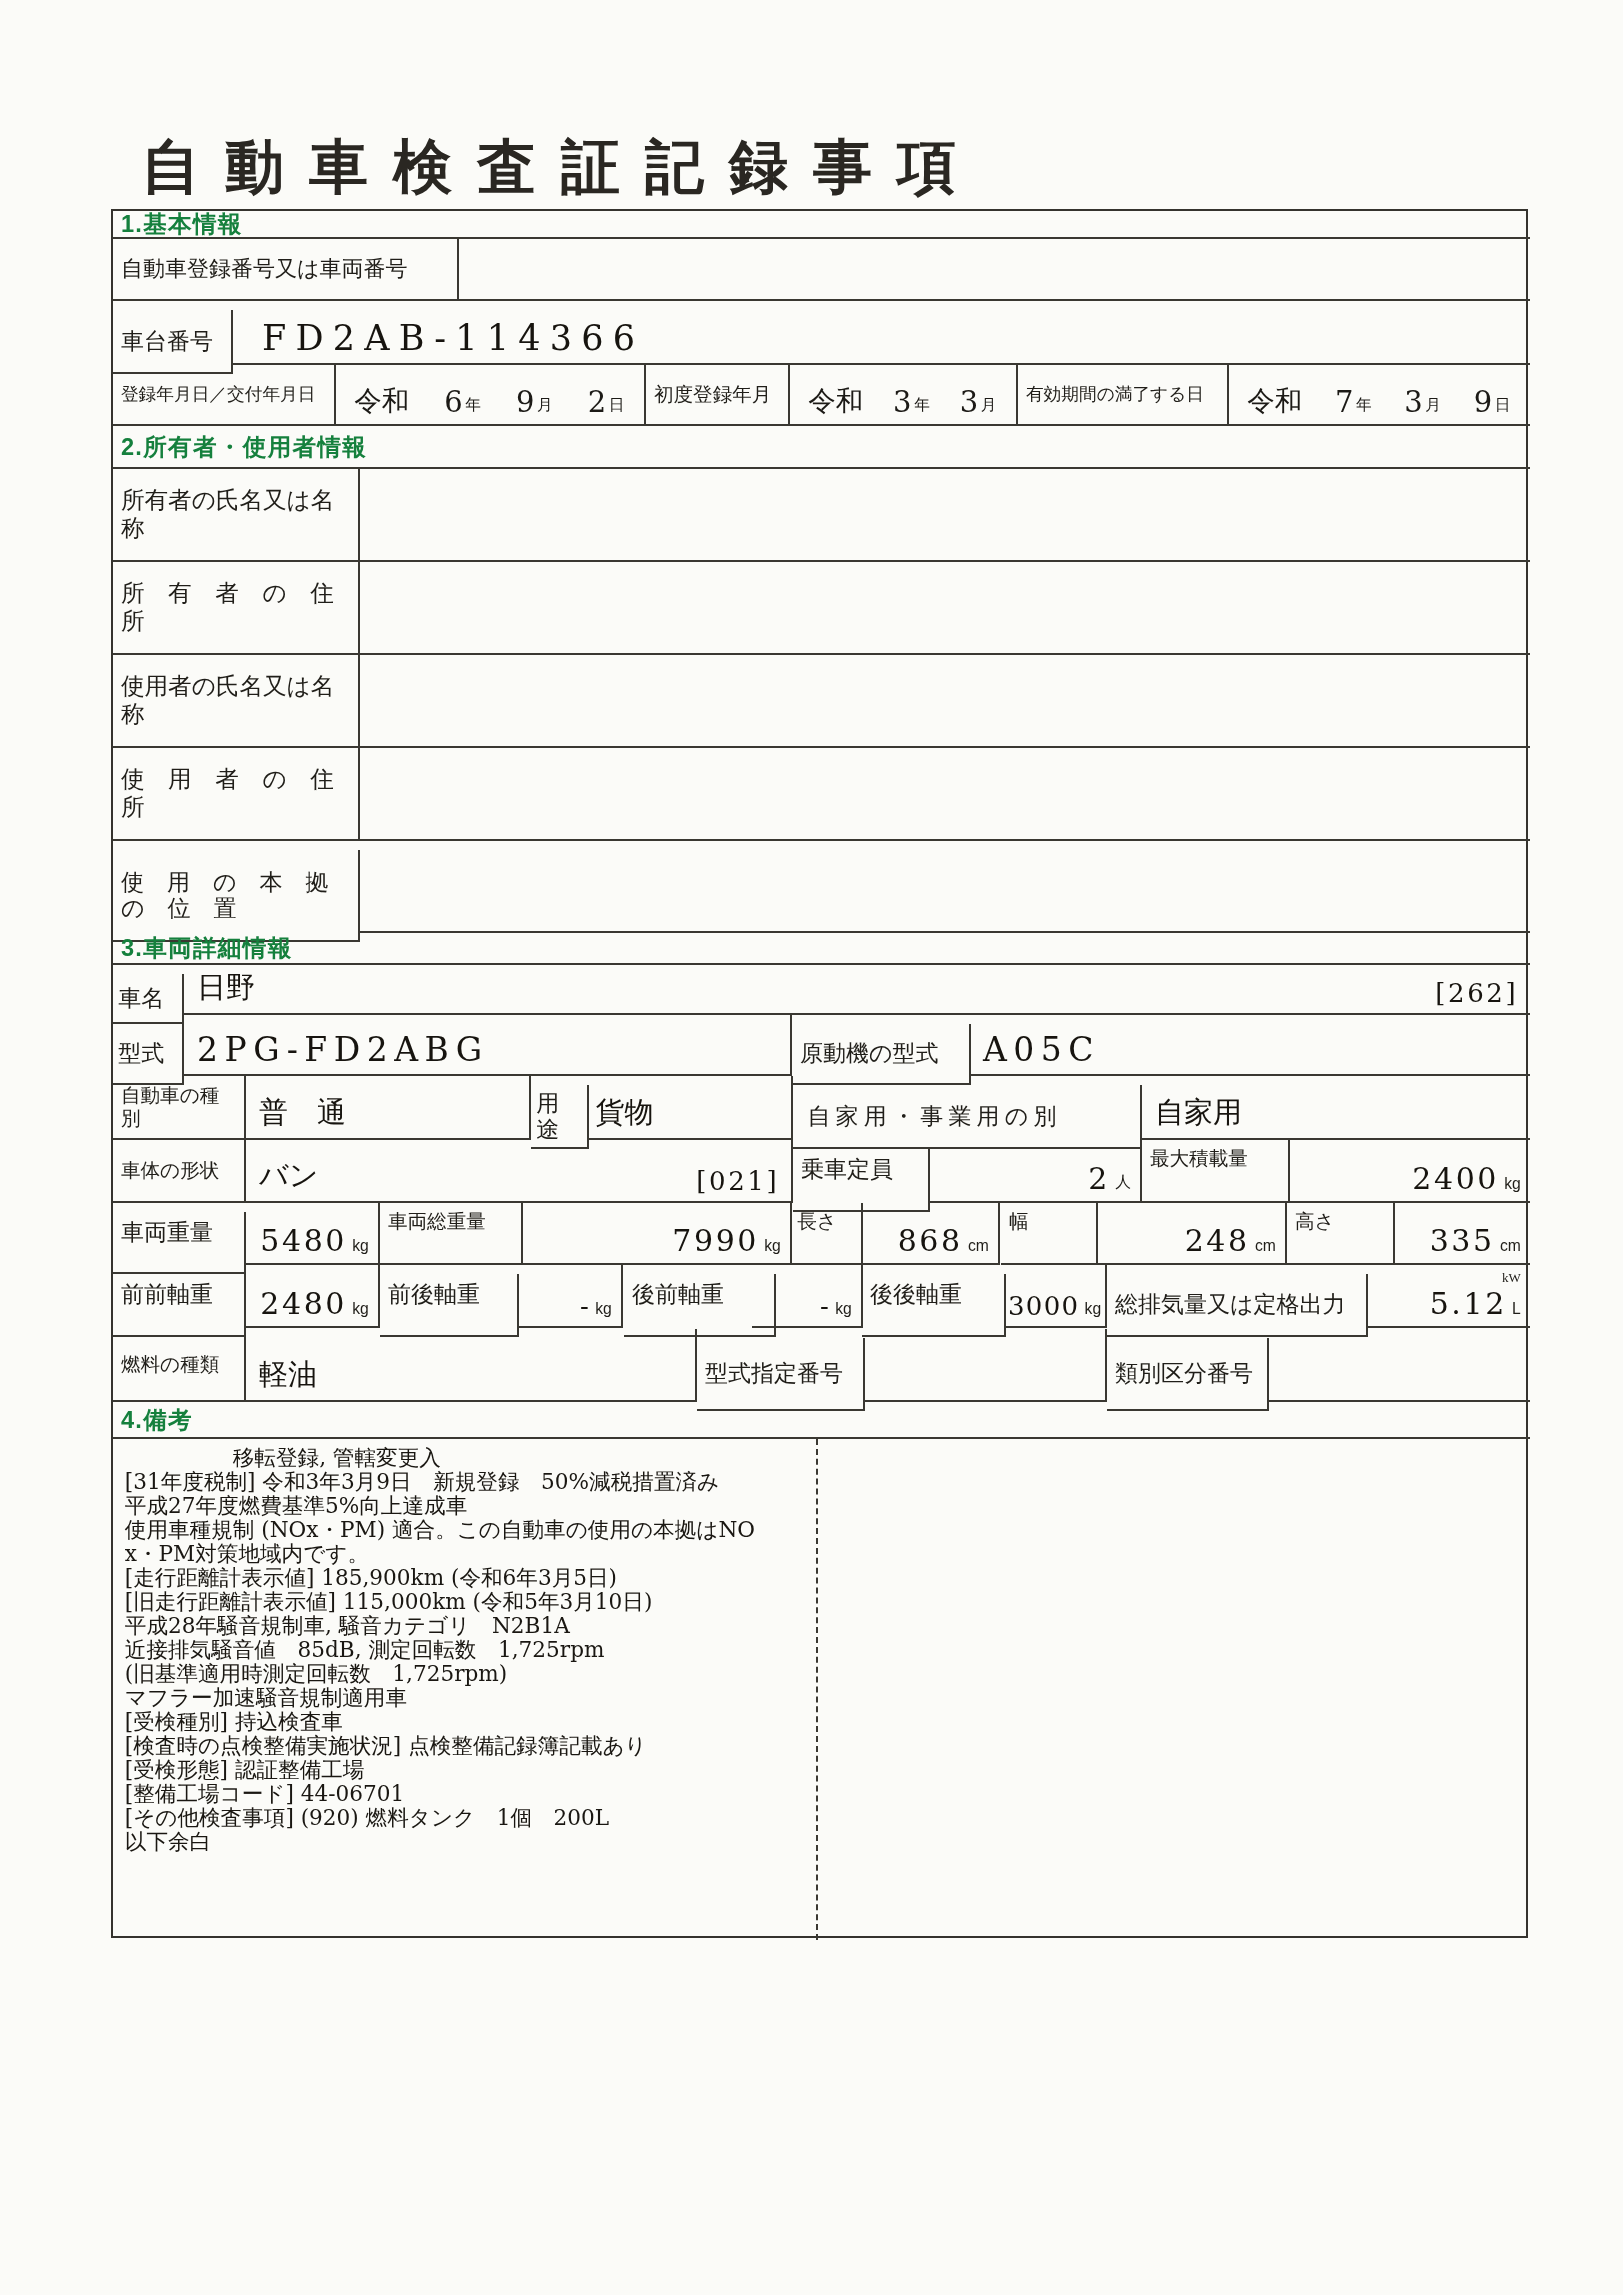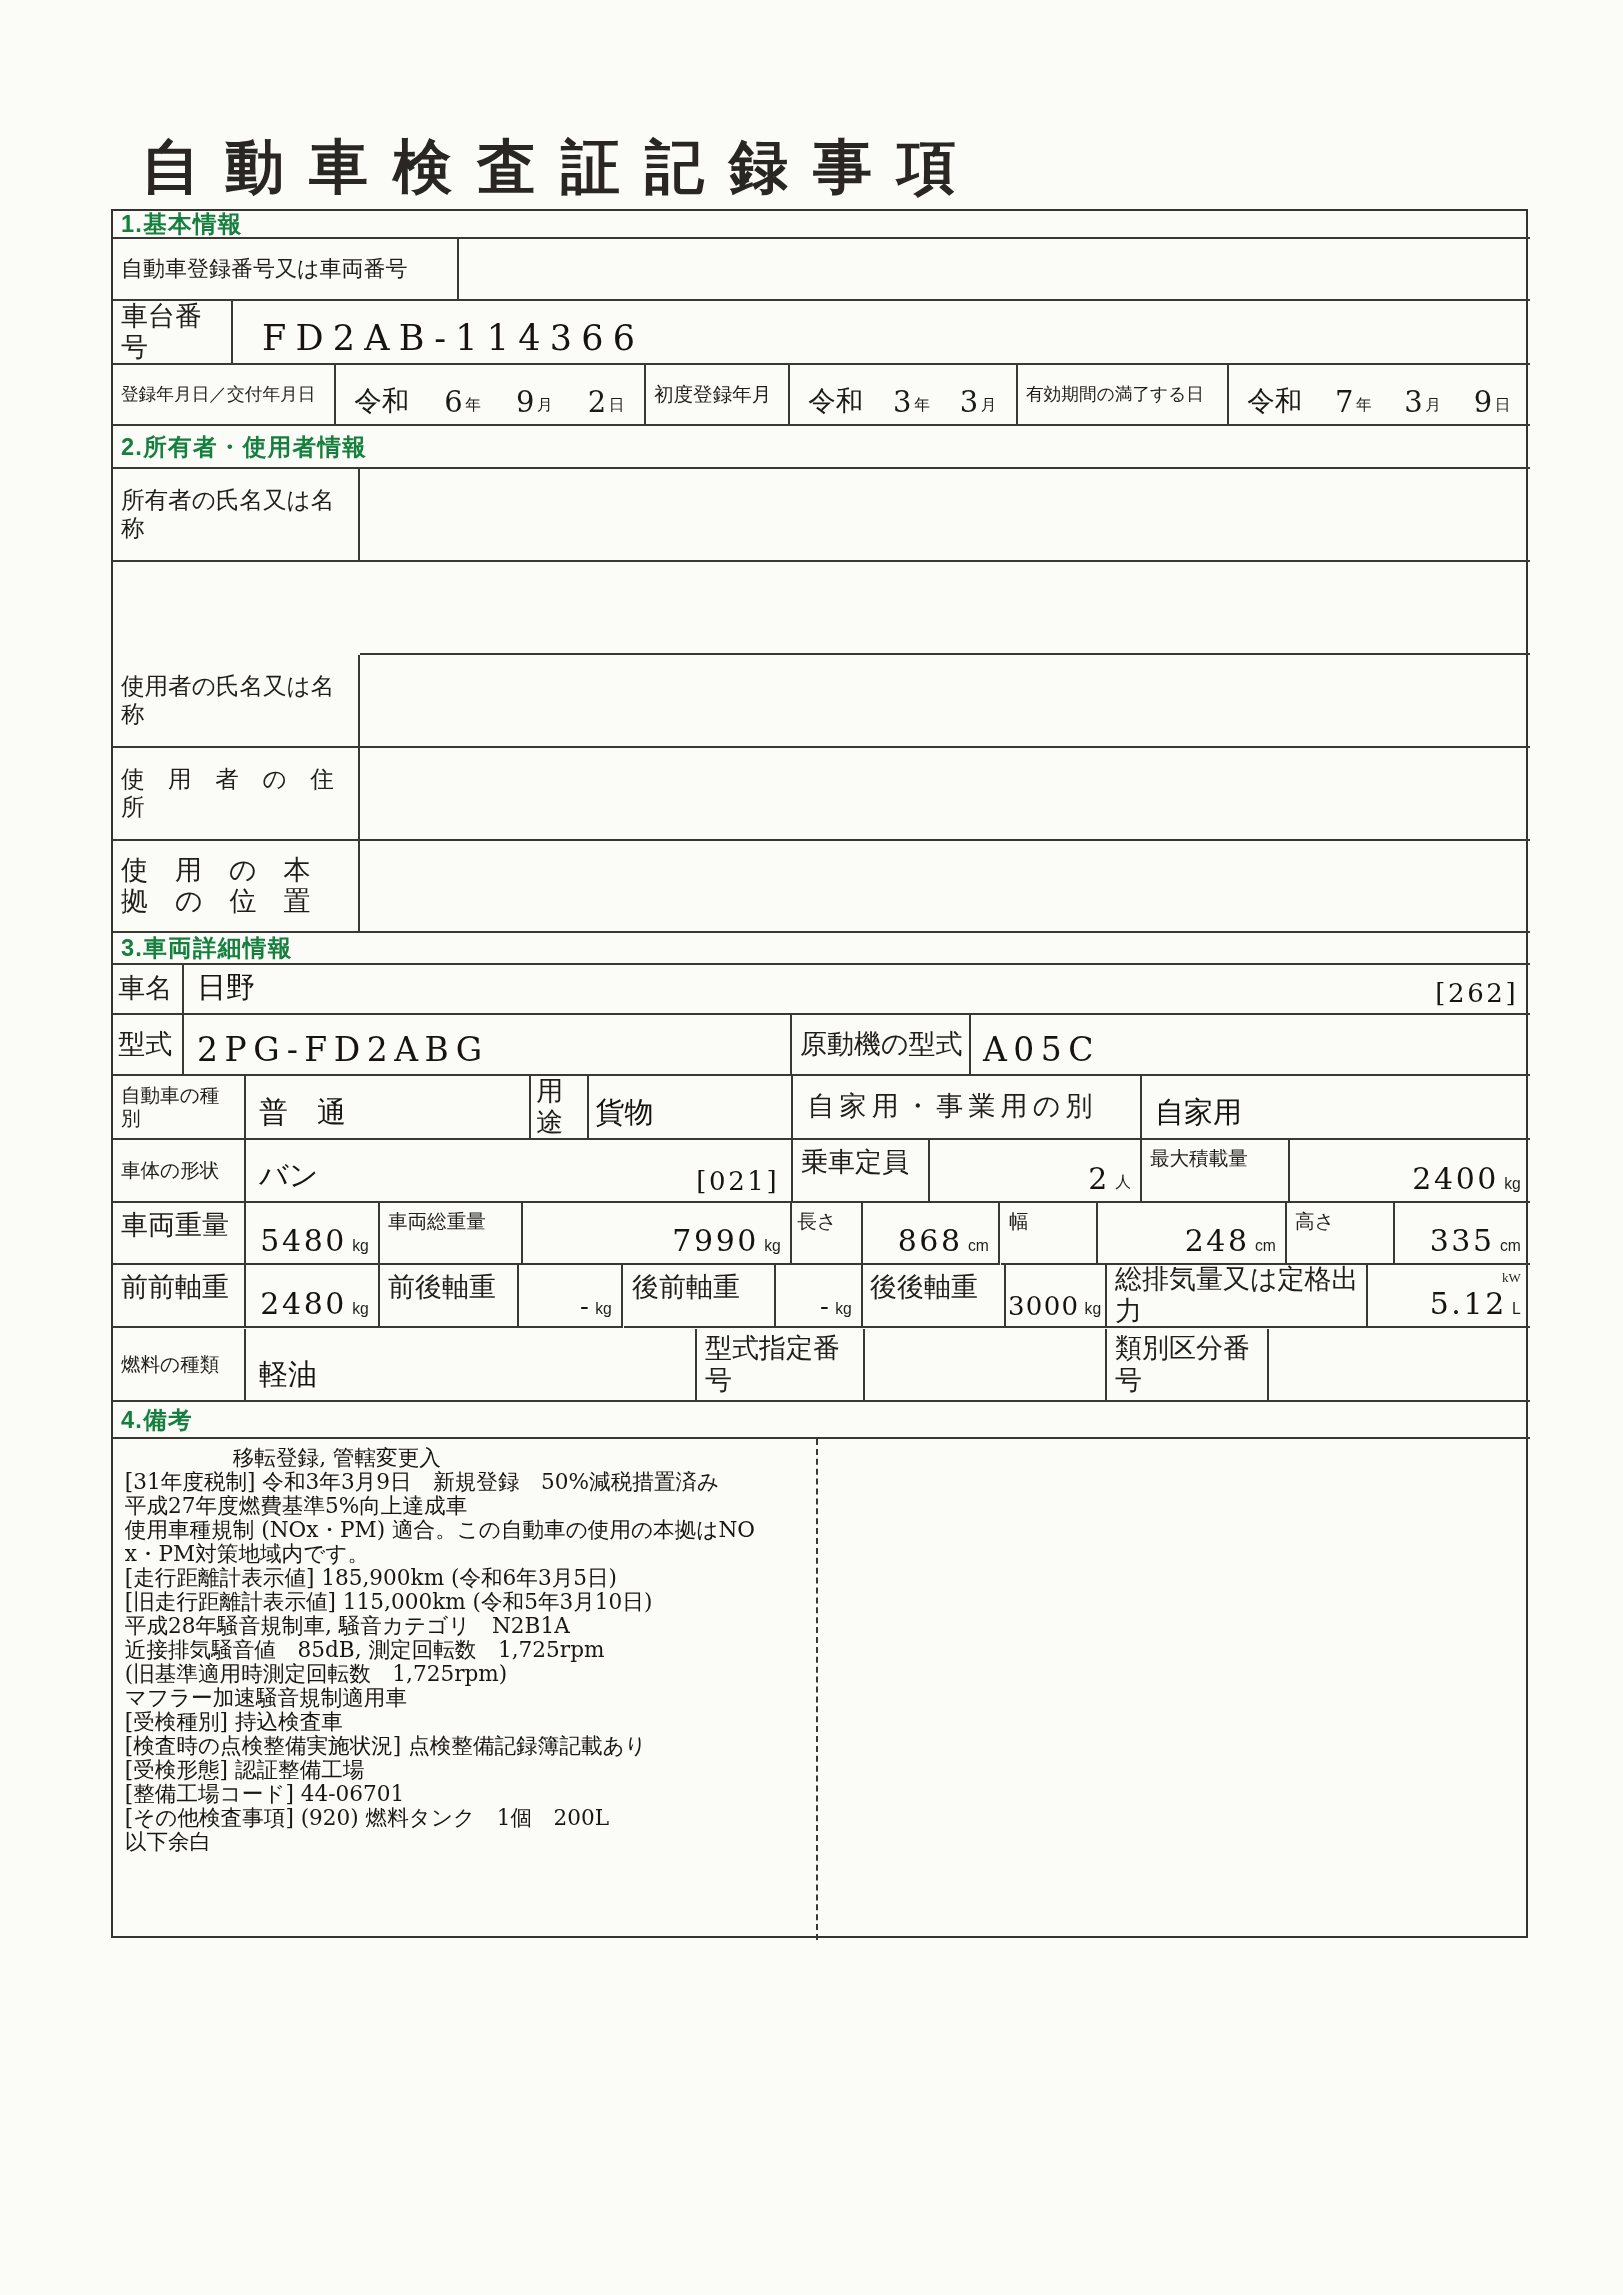--- a/index.html
+++ b/index.html
@@ -12,21 +12,21 @@
        border:2.6px solid #35332e;box-sizing:border-box;}
   .c{position:absolute;box-sizing:border-box;display:flex;
      border-right:2px solid #3a3832;border-bottom:2px solid #3a3832;}
   .noR{border-right:none;}
   .noB{border-bottom:none;}
   .band{align-items:center;padding-left:7.9px;font-size:23.6px;font-weight:600;
         color:#15803d;letter-spacing:1.3px;}
   .lbl{align-items:center;padding:3.9px 5.2px 3.9px 7.9px;font-size:22px;color:#201e19;line-height:1.15;}
   .top{align-items:flex-start;padding-top:6.5px;}
   .f27{font-size:17.7px;}.f30{font-size:19.6px;}
-  .f32{font-size:27px;}.f36{font-size:23.6px;}
+  .f32{font-size:23px;margin-top:9px;}.f36{font-size:23.6px;}
   .ls8{letter-spacing:5.2px;}
   .v{font-family:"DejaVu Serif",serif;color:#17140f;}
   .bl{align-items:flex-end;justify-content:flex-start;padding:0 6.5px 5.2px 13px;}
   .br{align-items:flex-end;justify-content:flex-end;padding:0 9.2px 5.2px 6.5px;}
   .sb{align-items:flex-end;justify-content:space-between;padding:0 11.8px 5.2px 13px;}
   .jv{font-size:29px;}               
   .num{font-size:30px;letter-spacing:2.6px;}
   .n40{font-size:26px;letter-spacing:1.3px;}
   .code{font-size:26px;letter-spacing:2.6px;}
   .chassis{font-size:35px;letter-spacing:9.2px;}
@@ -114,20 +114,21 @@
           <span class="dn">9</span>
           <span class="du">日</span>
         </span>
     </div>
 
     <div class="c band noR" style="left:0;top:215px;width:1417px;height:43px">2.所有者・使用者情報</div>
 
     <div class="c lbl f36" style="left:0;top:258px;width:247px;height:93px">所有者の氏名又は名称</div>
     <div class="c v bl noR" style="left:247px;top:258px;width:1170px;height:93px"></div>
 
+    <div class="c lbl f36" style="left:0;top:351px;width:247px;height:93px">所　有　者　の　住　所</div>
     <div class="c v bl noR" style="left:247px;top:351px;width:1170px;height:93px"></div>
 
     <div class="c lbl f36" style="left:0;top:444px;width:247px;height:93px">使用者の氏名又は名称</div>
     <div class="c v bl noR" style="left:247px;top:444px;width:1170px;height:93px"></div>
 
     <div class="c lbl f36" style="left:0;top:537px;width:247px;height:93px">使　用　者　の　住　所</div>
     <div class="c v bl noR" style="left:247px;top:537px;width:1170px;height:93px"></div>
 
     <div class="c lbl f32" style="left:0;top:630px;width:247px;height:92px">使　用　の　本　拠　の　位　置</div>
     <div class="c v bl noR" style="left:247px;top:630px;width:1170px;height:92px"></div>

